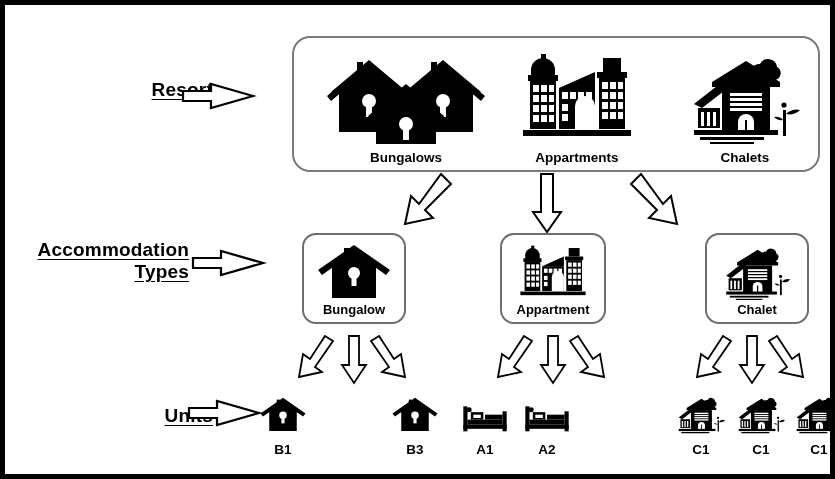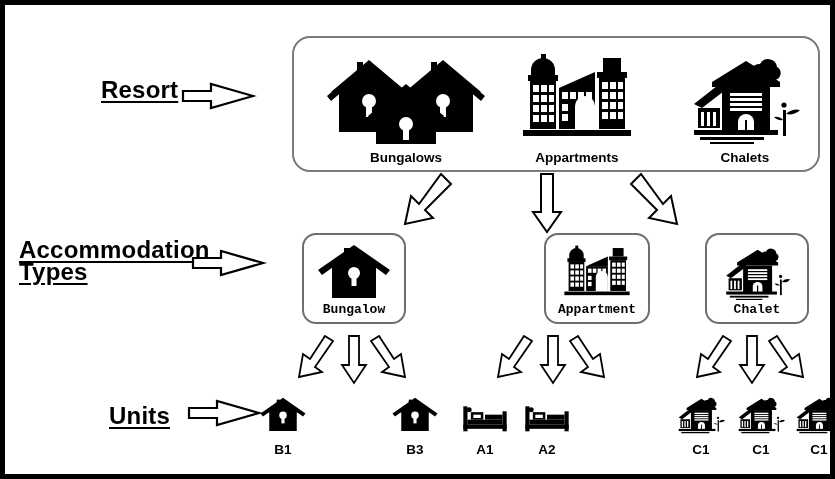--- a/index.html
+++ b/index.html
@@ -12,25 +12,25 @@
     border:5px solid #000000;
     box-sizing:border-box;
     overflow:hidden;
   }
   .abs{position:absolute;}
 
   
   .row-label{
     font-weight:bold;
     color:#000;
-    font-size:24px;
+    font-size:19px;
     line-height:22px;
     letter-spacing:0.2px;
     white-space:pre-line;
-    text-align:left;
+    text-align:right;
     text-decoration:underline;
     text-underline-offset:3px;
   }
   #label-resort{left:96px;top:74px;width:112px;}
   #label-acc{left:14px;top:234px;width:170px;}
   #label-units{left:104px;top:400px;width:104px;}
 
   
   .pointer-arrow{width:74px;height:30px;}
 
@@ -53,25 +53,24 @@
   #grp-bungalows{left:313px;top:38px;width:176px;height:122px;}
   #grp-apartments{left:497px;top:38px;width:150px;height:122px;}
   #grp-chalets{left:665px;top:38px;width:150px;height:122px;}
 
   
   .type-box{
     border:2px solid #6e6e6e;border-radius:14px;
     box-sizing:border-box;background:#fff;
     display:flex;flex-direction:column;align-items:center;justify-content:flex-end;
     padding-bottom:5px;
-    font-family:Liberation Mono, monospace;
   }
   .type-box .caption{font-size:13px;margin-top:2px;}
   #type-bungalow{left:297px;top:228px;width:104px;height:91px;}
-  #type-apartment{left:495px;top:228px;width:106px;height:91px;margin-left:44px;}
+  #type-apartment{left:495px;top:228px;width:106px;height:91px;}
   #type-chalet{left:700px;top:228px;width:104px;height:91px;}
 
   
   .unit{width:56px;}
   .unit .caption{font-size:13.5px;margin-top:7px;}
   .unit-icon{height:44px;display:flex;align-items:flex-end;justify-content:center;}
 
   
   #unit-b1{left:250px;top:386px;}
   #unit-b2{left:322px;top:386px;}

